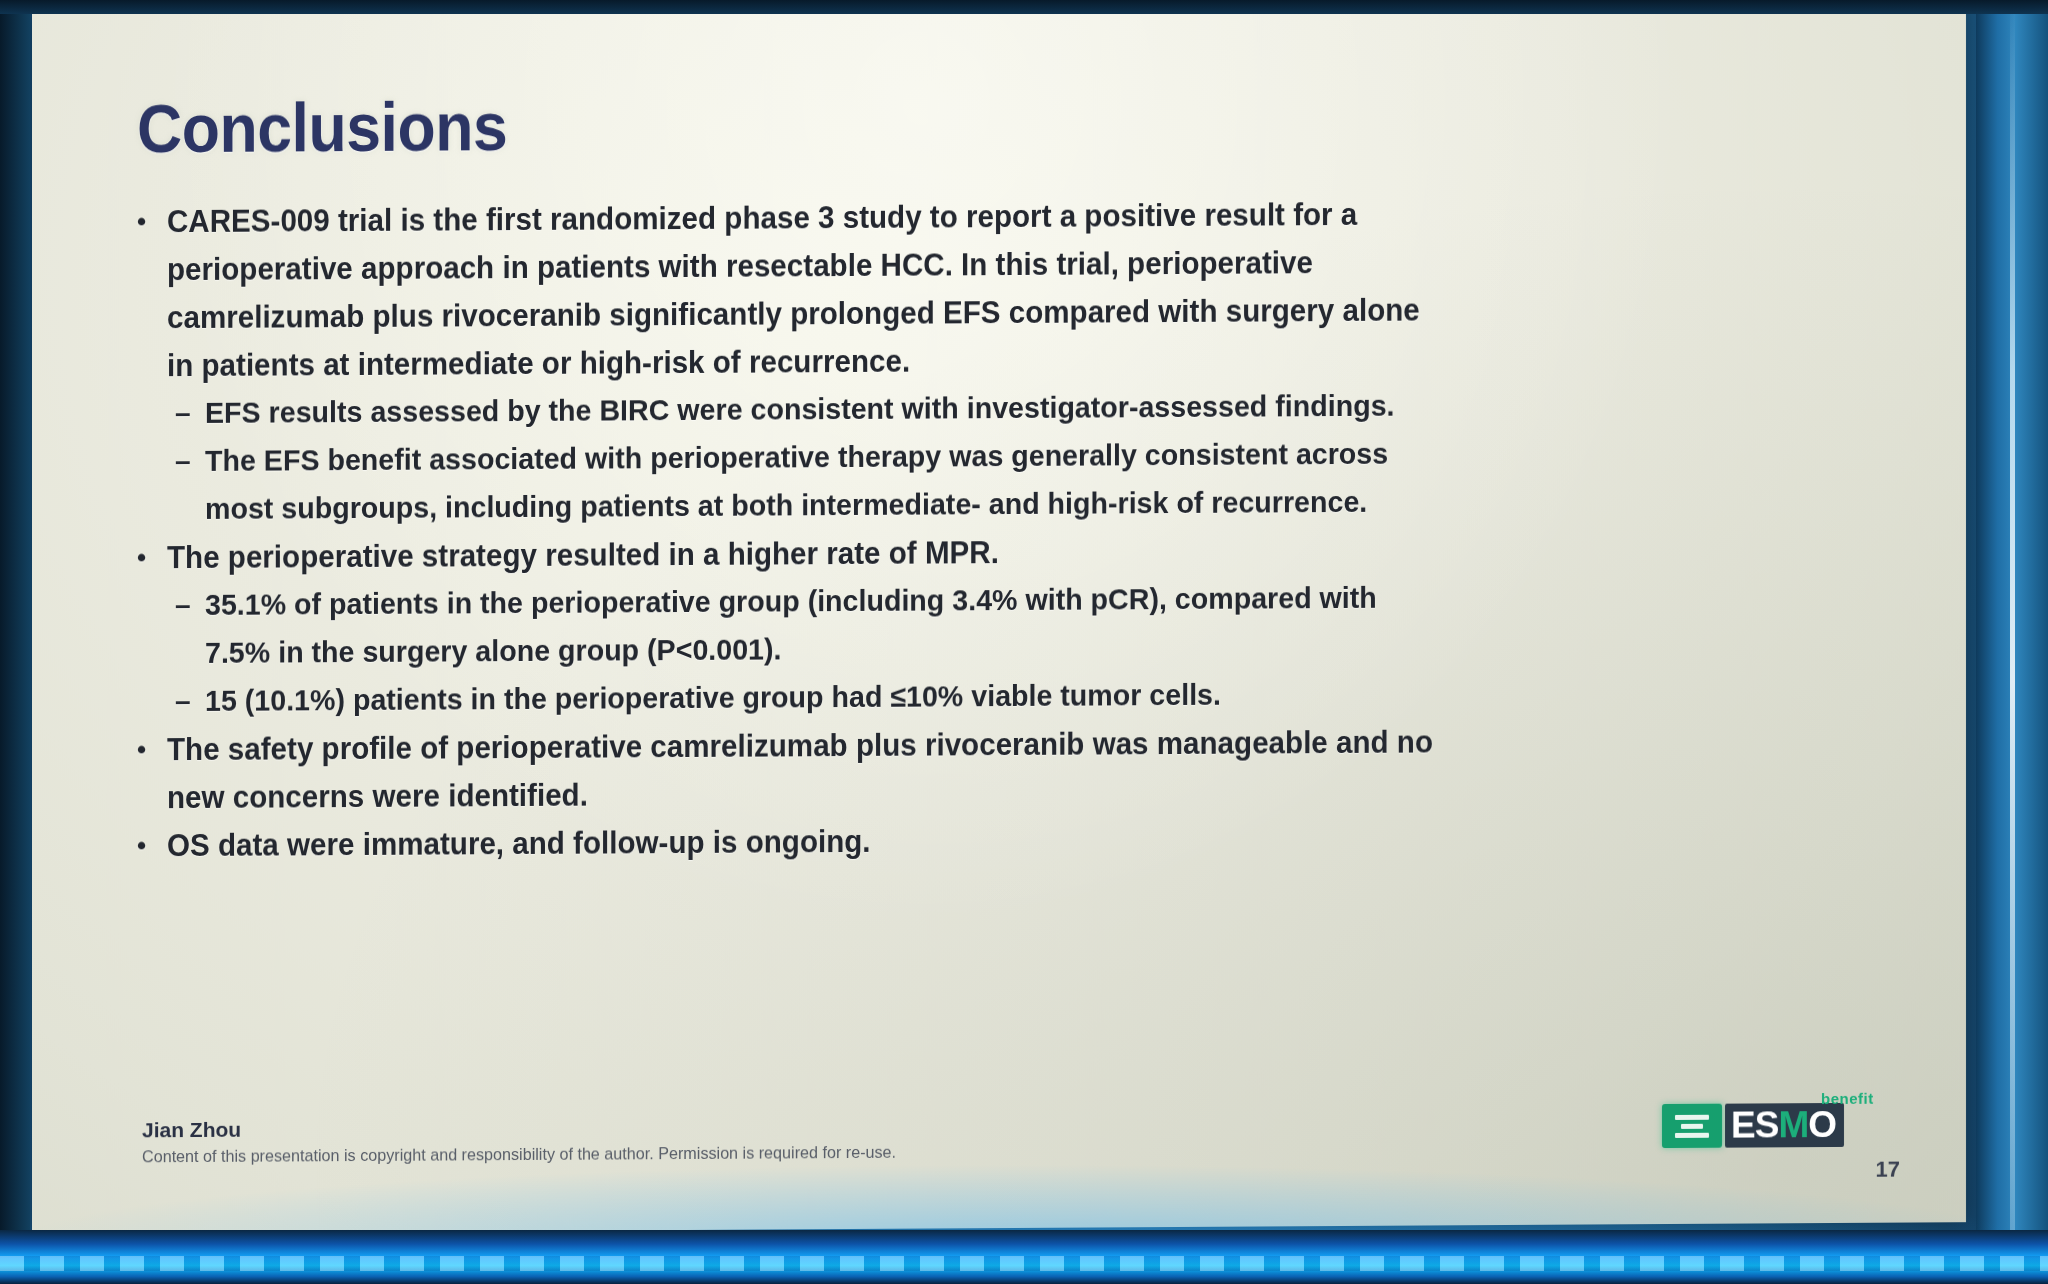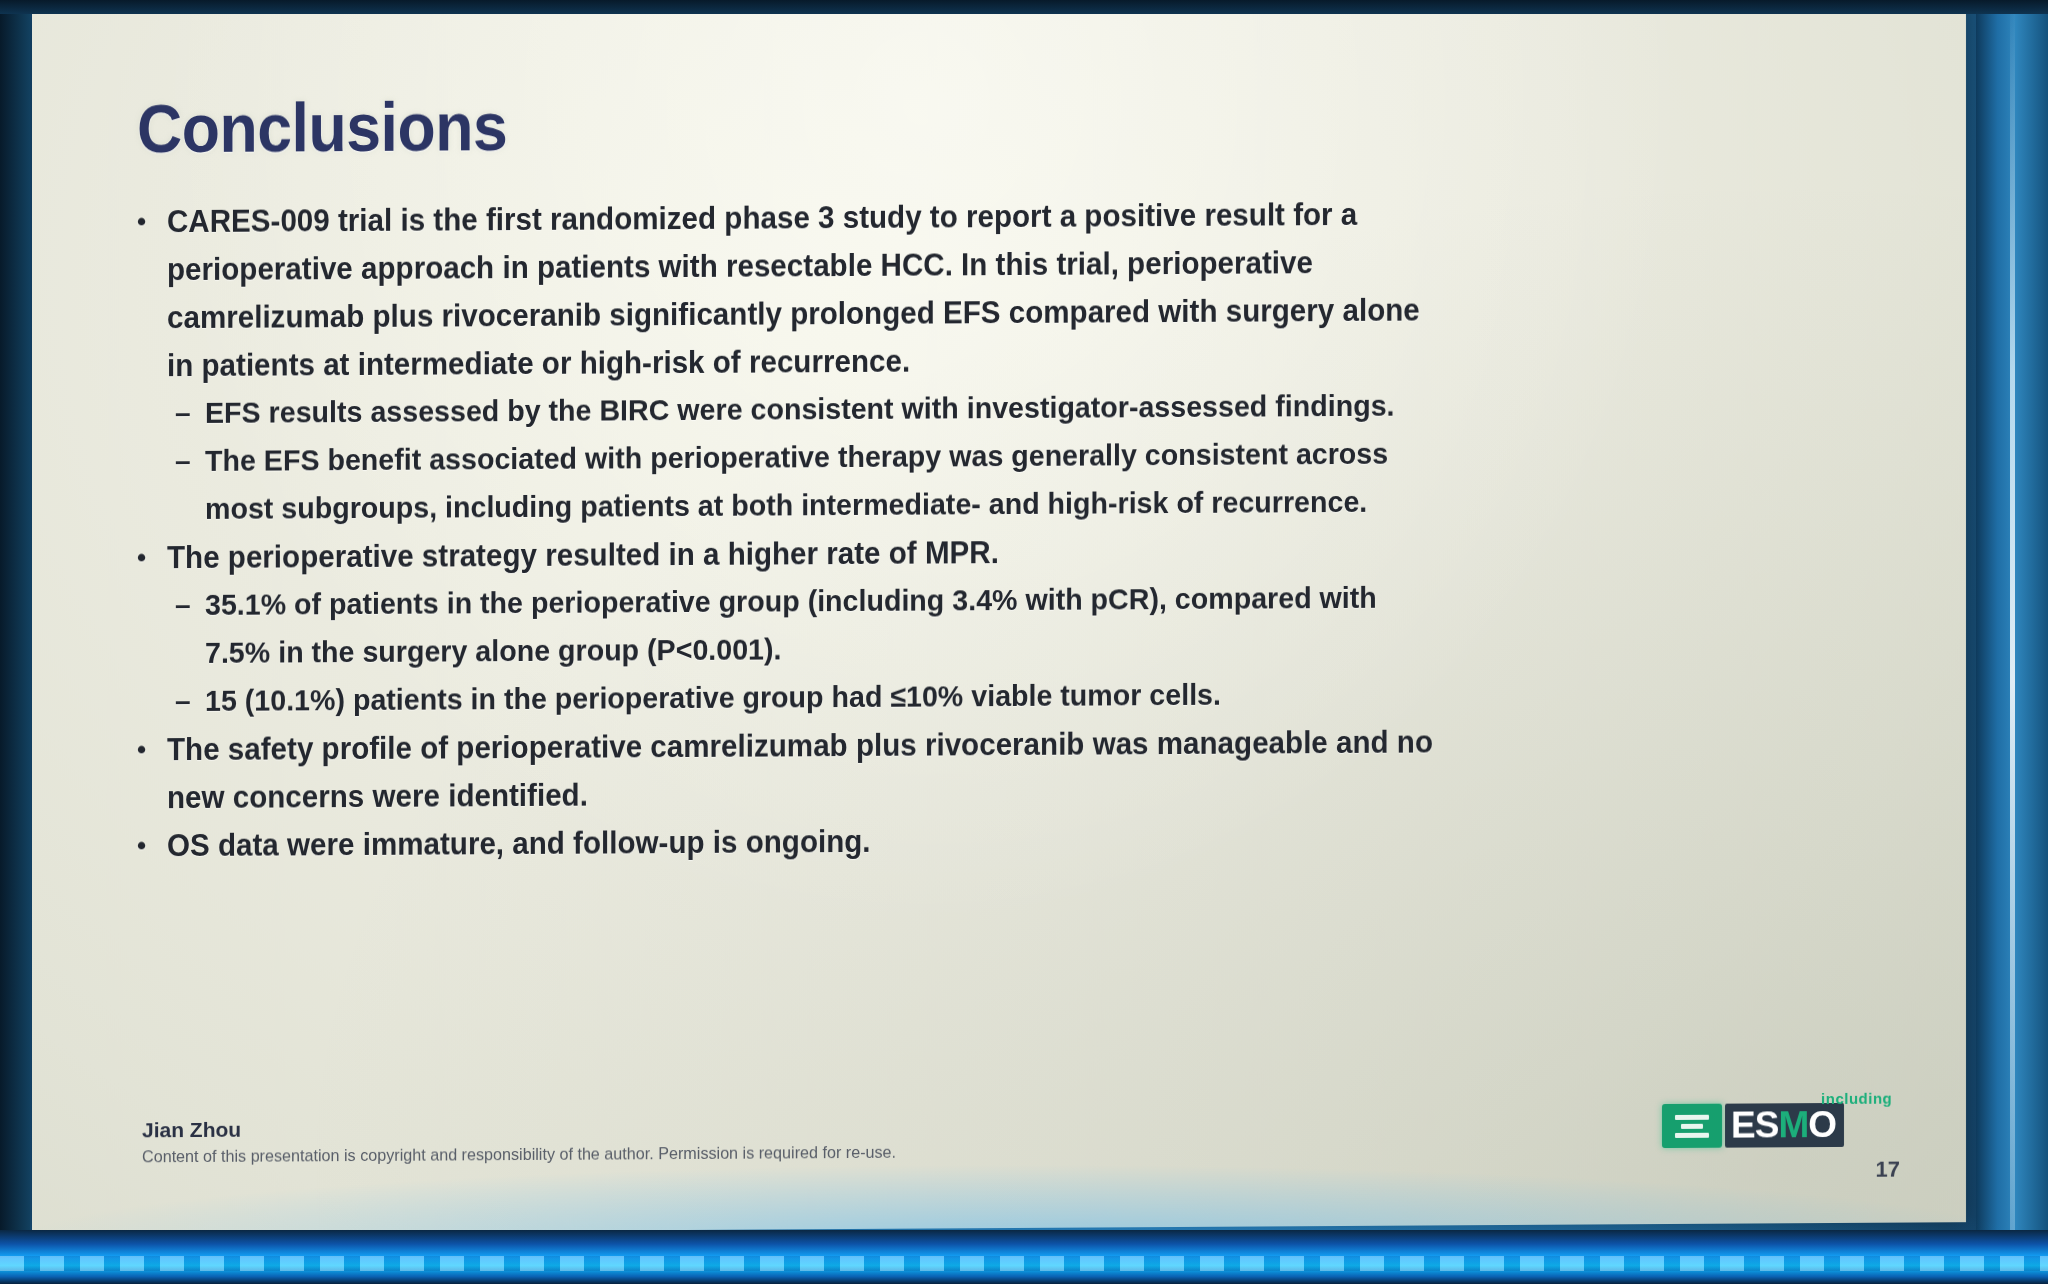--- a/index.html
+++ b/index.html
@@ -320,21 +320,21 @@
         <div class="logo-green-box">
           <i></i>
           <i class="short"></i>
           <i></i>
         </div>
         <div class="logo-wordmark">
           <span>E</span>
             <span>S</span>
             <span class="g">M</span>
             <span>O</span>
-          <span class="logo-congress">including</span>
+          <span class="logo-congress">benefit</span>
         </div>
       </div>
 
       <div id="page-number">17</div>
 
     </div>
   </div>
 
   <div class="led-glow"></div>
   <div class="led-strip"></div>

